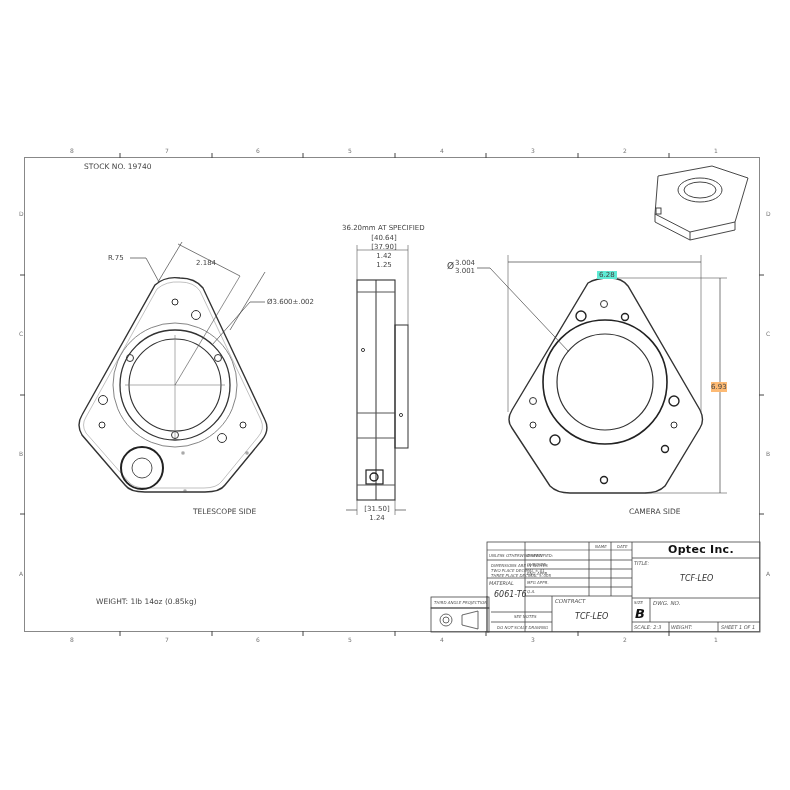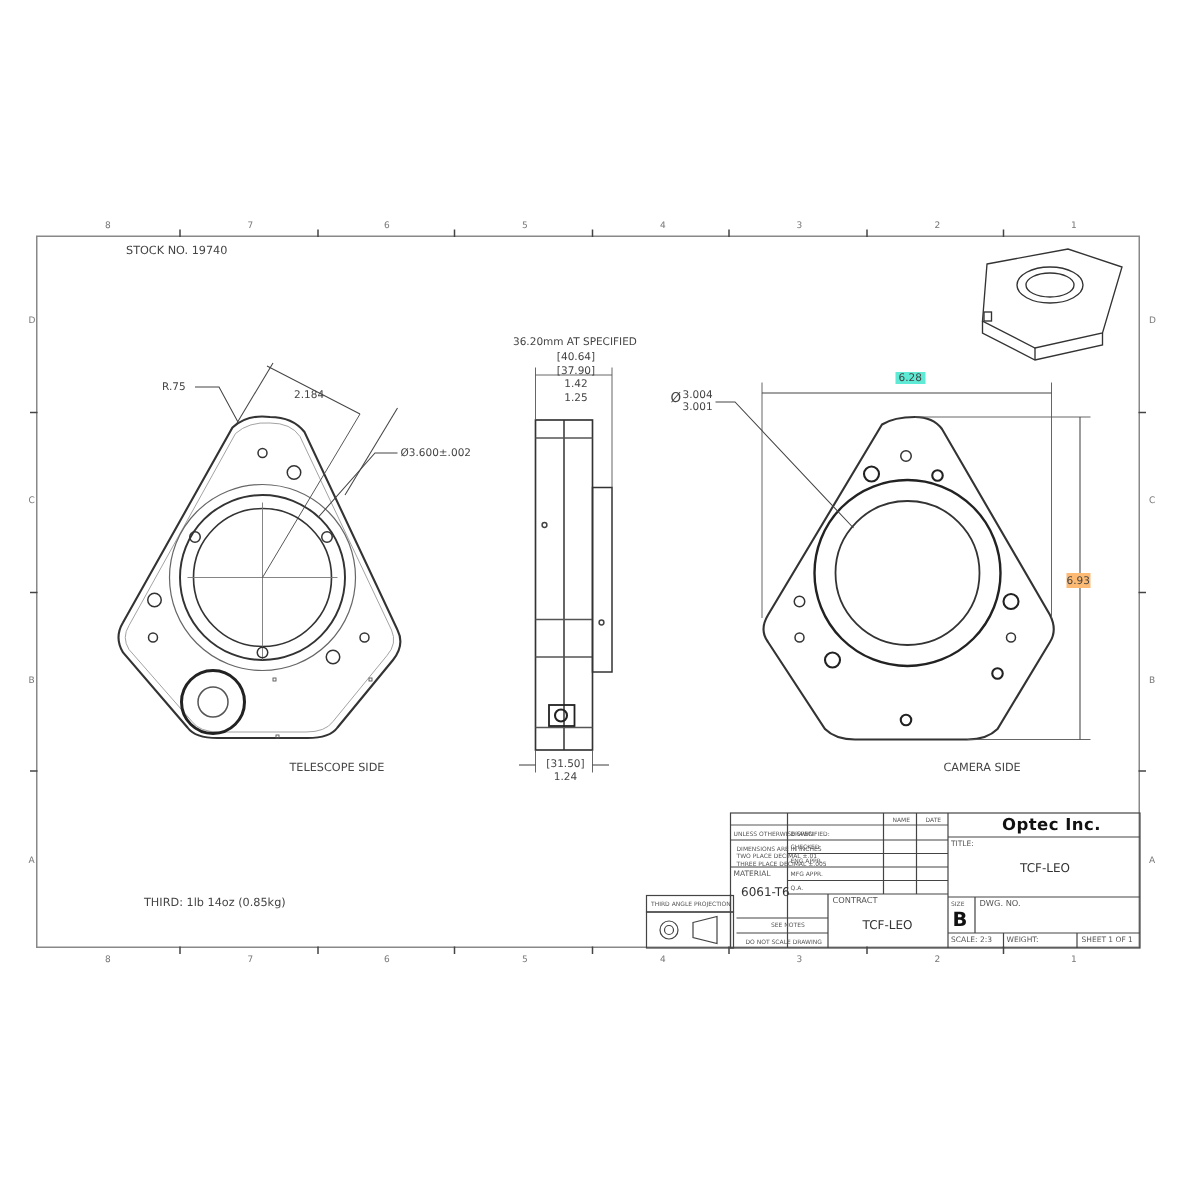--- a/index.html
+++ b/index.html
@@ -5,21 +5,21 @@
   html, body { margin:0; padding:0; background:#ffffff; }
   body { width:790px; height:790px; position:relative; overflow:hidden;
          font-family:"DejaVu Sans", sans-serif; color:#333; }
   .abs { position:absolute; }
   .zone { position:absolute; font-size:6px; color:#777; }
   .frame { position:absolute; left:24px; top:157px; width:736px; height:475px;
            border:1.5px solid #888; box-sizing:border-box; }
   .lbl { position:absolute; font-size:7.5px; color:#444; white-space:nowrap;margin-left:48px; }
   .dim { position:absolute; font-size:7px; color:#444; white-space:nowrap; text-align:center; line-height:8px; }
   svg.draw { position:absolute; left:0; top:0; }
-  .tb { position:absolute; font-size:4px; color:#555; white-space:nowrap; }
+  .tb { position:absolute; font-size:4px; color:#555; white-space:nowrap;font-style:italic; }
   .tb-big { font-size:8px; color:#333; }
   .company { font-family:"DejaVu Sans", sans-serif; font-weight:bold; font-size:11px; color:#111; letter-spacing:0.3px; }
 </style>
 </head>
 <body>
 
 <div class="zone" style="left:70px;top:147px">8</div>
 <div class="zone" style="left:165px;top:147px">7</div>
 <div class="zone" style="left:256px;top:147px">6</div>
 <div class="zone" style="left:348px;top:147px">5</div>
@@ -184,39 +184,39 @@
       <rect x="431" y="597" width="58" height="11"></rect>
       <rect x="431" y="608" width="58" height="24"></rect>
       <circle cx="446" cy="620" r="6"></circle>
         <circle cx="446" cy="620" r="3"></circle>
       <path d="M462,615 L478,611 L478,629 L462,625 Z"></path>
     </g>
   </g>
 </svg>
 
 <div class="lbl" style="left:36px;top:162px">STOCK NO. 19740</div>
-<div class="lbl" style="left:48px;top:597px">THIRD: 1lb 14oz (0.85kg)</div>
+<div class="lbl" style="left:48px;top:597px">WEIGHT: 1lb 14oz (0.85kg)</div>
 
 <div class="dim" style="left:108px;top:254px">R.75</div>
 <div class="dim" style="left:196px;top:259px">2.184</div>
 <div class="dim" style="left:267px;top:298px">Ø3.600±.002</div>
 <div class="lbl" style="left:145px;top:507px">TELESCOPE SIDE</div>
 
 <div class="dim" style="left:342px;top:224px">36.20mm AT SPECIFIED</div>
 <div class="dim" style="left:369px;top:234px;width:30px">[40.64]</div>
 <div class="dim" style="left:369px;top:243px;width:30px">[37.90]</div>
 <div class="dim" style="left:369px;top:252px;width:30px">1.42</div>
 <div class="dim" style="left:369px;top:261px;width:30px">1.25</div>
 <div class="dim" style="left:362px;top:505px;width:30px">[31.50]</div>
 <div class="dim" style="left:362px;top:514px;width:30px">1.24</div>
 
 <div class="dim" style="left:447px;top:262px;font-size:9px">Ø</div>
 <div class="dim" style="left:455px;top:259px">3.004</div>
 <div class="dim" style="left:455px;top:267px">3.001</div>
-<div class="dim" style="left:597px;top:248px;background:#5eead4;padding:0 2px">6.28</div>
+<div class="dim" style="left:597px;top:271px;background:#5eead4;padding:0 2px">6.28</div>
 <div class="dim" style="left:711px;top:382px;background:#fdba74;padding:1px 0">6.93</div>
 <div class="lbl" style="left:581px;top:507px">CAMERA SIDE</div>
 
 <div class="tb" style="left:595px;top:544px">NAME</div>
 <div class="tb" style="left:617px;top:544px">DATE</div>
 <div class="abs company" style="left:668px;top:543px">Optec Inc.</div>
 <div class="tb" style="left:489px;top:553px">UNLESS OTHERWISE SPECIFIED:</div>
 <div class="tb" style="left:491px;top:563px">DIMENSIONS ARE IN INCHES</div>
 <div class="tb" style="left:491px;top:568px">TWO PLACE DECIMAL  ±.01</div>
 <div class="tb" style="left:491px;top:573px">THREE PLACE DECIMAL  ±.005</div>

